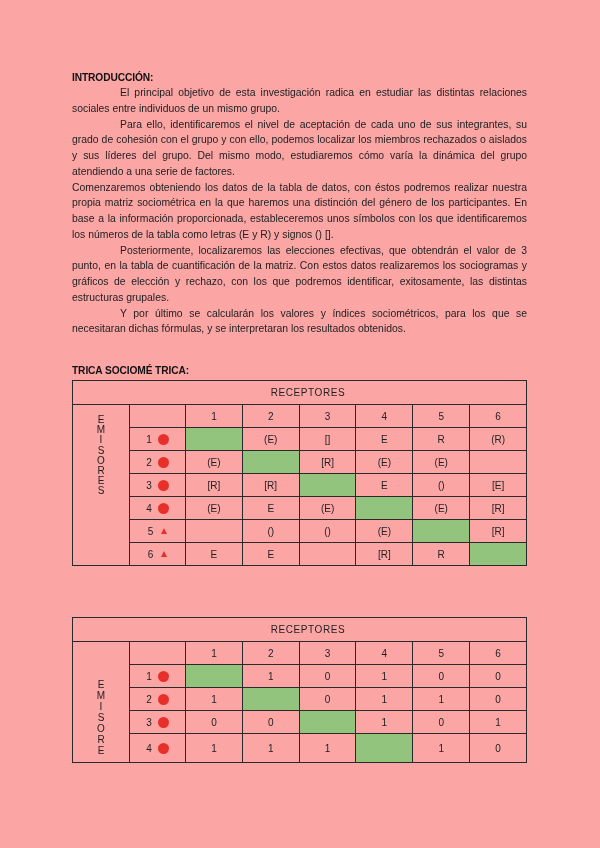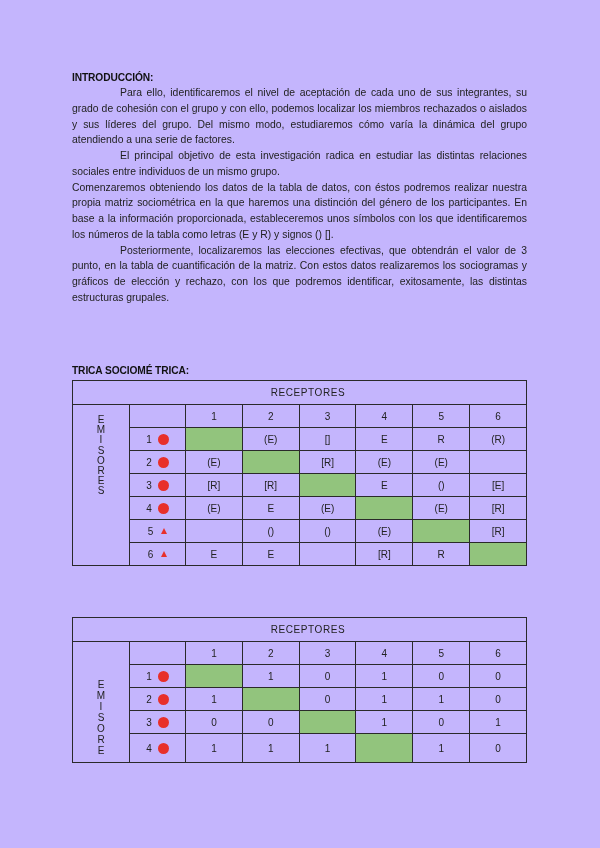--- a/index.html
+++ b/index.html
@@ -1,18 +1,18 @@
 <!DOCTYPE html>
 <html><head>
 <meta charset="utf-8">
 <style>
   html, body { margin:0; padding:0; background:#ffffff; }
   body { width:600px; height:848px; position:relative; overflow:hidden;
          font-family:"Liberation Sans", sans-serif; color:#111; }
-  .page { position:absolute; left:0; top:0; width:600px; height:848px; background:#c4b5fd; }
+  .page { position:absolute; left:0; top:0; width:600px; height:848px; background:#fca5a5; }
   .heading { position:absolute; left:72px; font-weight:bold; font-size:10.2px;
              letter-spacing:-0.1px; color:#111; }
   .para { position:absolute; left:72px; width:455px; font-size:10.4px; line-height:15.75px;
           text-align:justify; color:#222; }
   .para p { margin:0; }
   .para p.ind { text-indent:48px; }
   table.mx { position:absolute; left:72px; width:455px; border-collapse:collapse;
              table-layout:fixed; font-size:10px; color:#222; }
   table.mx td { border:1px solid #2a2a2a; height:22px; padding:0; text-align:center;
                 vertical-align:middle; }
@@ -27,24 +27,25 @@
   .tri { display:inline-block; width:0; height:0; border-left:3.5px solid transparent;
          border-right:3.5px solid transparent; border-bottom:6px solid #e8302a; margin-left:2px; }
 </style>
 </head>
 <body>
 
 <div class="page">
 
   <div class="heading" style="top:72px;">INTRODUCCIÓN:</div>
   <div class="para" style="top:85px;">
+    <p class="ind">El principal objetivo de esta investigación radica en estudiar las distintas relaciones sociales entre individuos de un mismo grupo.</p>
     <p class="ind">Para ello, identificaremos el nivel de aceptación de cada uno de sus integrantes, su grado de cohesión con el grupo y con ello, podemos localizar los miembros rechazados o aislados y sus líderes del grupo. Del mismo modo, estudiaremos cómo varía la dinámica del grupo atendiendo a una serie de factores.</p>
-    <p class="ind">El principal objetivo de esta investigación radica en estudiar las distintas relaciones sociales entre individuos de un mismo grupo.</p>
     <p>Comenzaremos obteniendo los datos de la tabla de datos, con éstos podremos realizar nuestra propia matriz sociométrica en la que haremos una distinción del género de los participantes. En base a la información proporcionada, estableceremos unos símbolos con los que identificaremos los números de la tabla como letras (E y R) y signos () [].</p>
     <p class="ind">Posteriormente, localizaremos las elecciones efectivas, que obtendrán el valor de 3 punto, en la tabla de cuantificación de la matriz. Con estos datos realizaremos los sociogramas y gráficos de elección y rechazo, con los que podremos identificar, exitosamente, las distintas estructuras grupales.</p>
+    <p class="ind">Y por último se calcularán los valores y índices sociométricos, para los que se necesitaran dichas fórmulas, y se interpretaran los resultados obtenidos.</p>
   </div>
 
   <div class="heading" style="top:365px;">TRICA SOCIOMÉ TRICA:</div>
   <table class="mx" style="top:380px;">
     <colgroup>
         <col style="width:57px">
         <col style="width:56px">
         <col>
         <col>
         <col>

